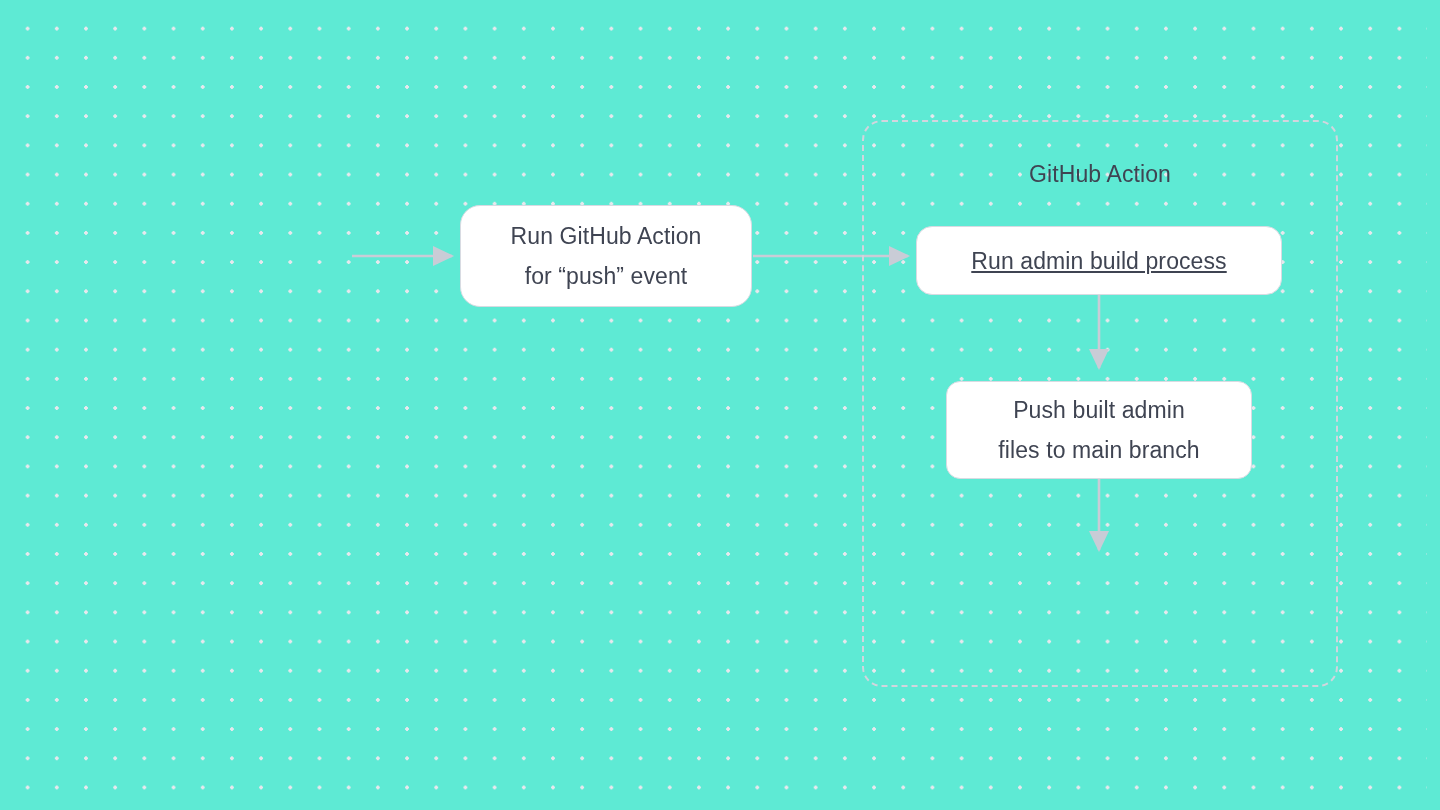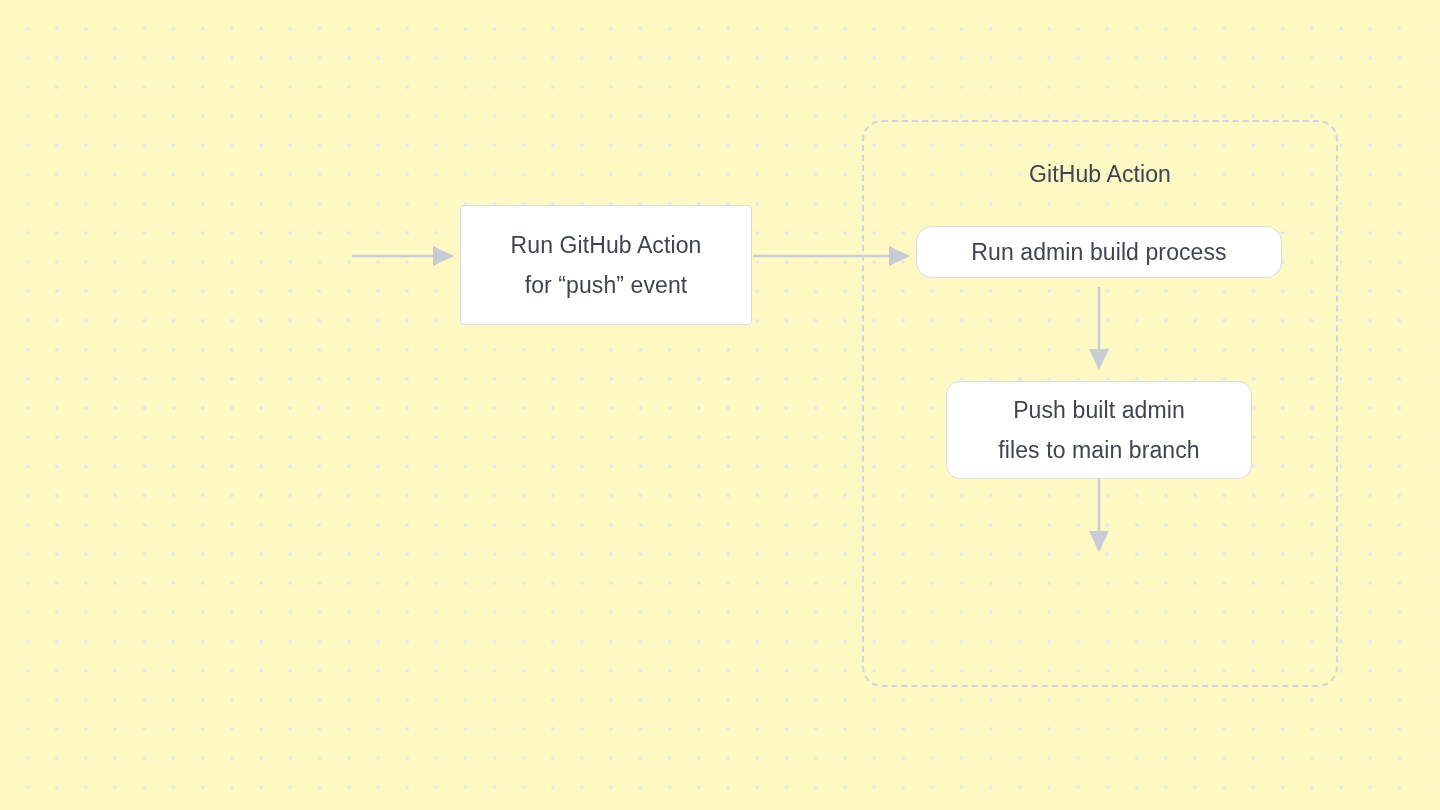--- a/index.html
+++ b/index.html
@@ -12,21 +12,21 @@
     height: 810px;
     overflow: hidden;
     font-family: "Liberation Sans", sans-serif;
   }
 
   
   #canvas {
     position: relative;
     width: 1440px;
     height: 810px;
-    background-color: #fef9c3;
+    background-color: #5eead4;
   }
 
   
   #dot-grid {
     position: absolute;
     left: 13px;
     top: 14px;
     width: 1414px;
     height: 776px;
     background-image: radial-gradient(#e7e8ed 1.6px, rgba(0,0,0,0) 1.7px);
@@ -74,22 +74,22 @@
     line-height: 40px;
     letter-spacing: .1px;
     padding: 0 14px;
     white-space: pre-line;
   }
   .node.pill { border-radius: 999px; }
   .node.rounded-sm { border-radius: 12px; }
   .node.rounded-lg { border-radius: 16px; }
 
   #node-push-changes      { left: 104px;  top: 206px; width: 246px; height: 100px; }
-  #node-run-github-action { left: 460px;  top: 205px; width: 292px; height: 120px; border-radius: 4px; }
-  #node-run-admin-build   { left: 916px;  top: 226px; width: 366px; height: 52px;  border-radius: 16px; }
+  #node-run-github-action { left: 460px;  top: 205px; width: 292px; height: 102px; border-radius: 20px; }
+  #node-run-admin-build   { left: 916px;  top: 226px; width: 366px; height: 69px;  border-radius: 16px; text-decoration: underline; }
   #node-push-built-admin  { left: 946px;  top: 381px; width: 306px; height: 98px;  border-radius: 14px; }
   #node-trigger-deploy    { left: 930px;  top: 557px; width: 338px; height: 98px; }
 
   
   #edges {
     position: absolute;
     left: 0; top: 0;
     width: 1440px; height: 810px;
     pointer-events: none;
   }

